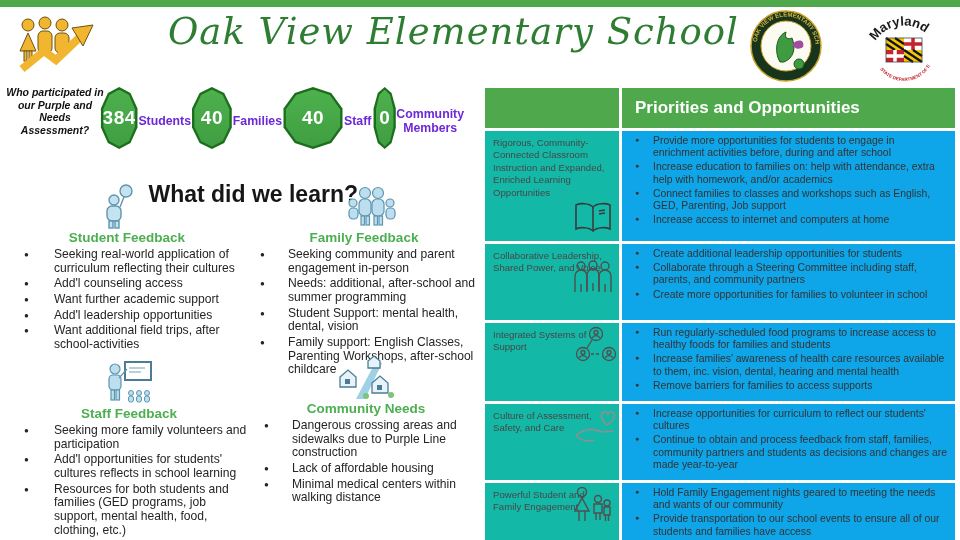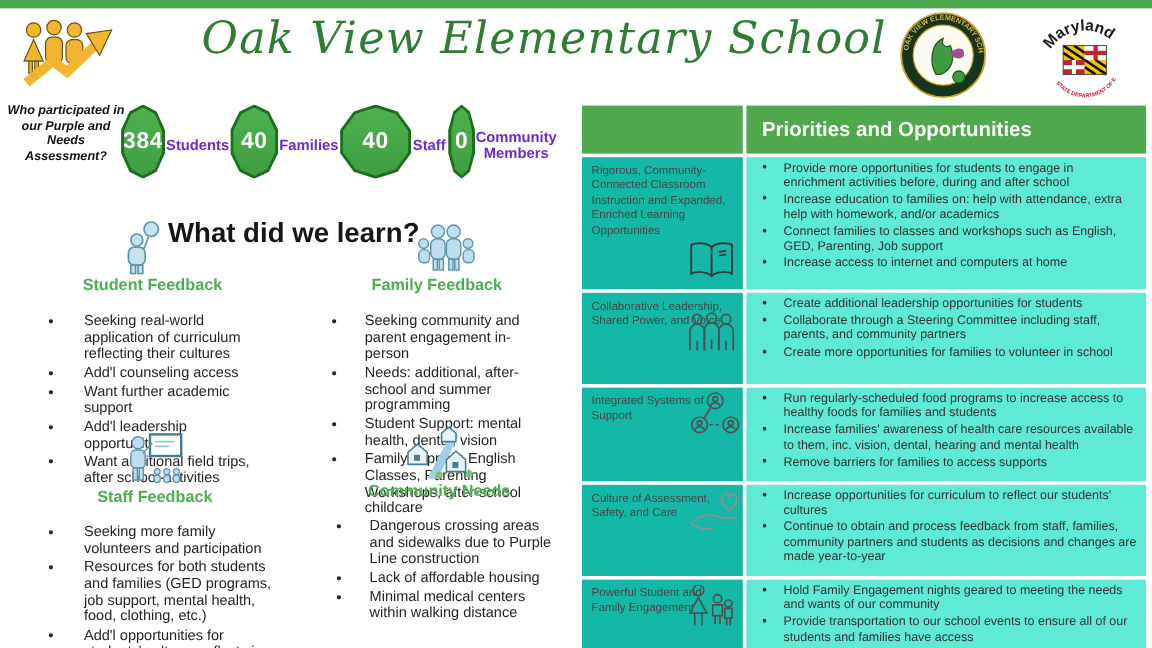--- a/index.html
+++ b/index.html
@@ -21,47 +21,47 @@
   .stats{position:absolute;left:100px;top:87px;width:366px;display:flex;}
   .stat{width:91px;display:flex;flex-direction:row;align-items:center;}
   .dec-o{width:62px;height:62px;background:#1c6e1c;position:relative;
     clip-path:polygon(50% 0%,79.4% 9.5%,97.6% 34.5%,97.6% 65.5%,79.4% 90.5%,50% 100%,20.6% 90.5%,2.4% 65.5%,2.4% 34.5%,20.6% 9.5%);}
   .dec-i{position:absolute;inset:2.5px;background:linear-gradient(180deg,#4db14d,#3f9e41);
     clip-path:polygon(50% 0%,79.4% 9.5%,97.6% 34.5%,97.6% 65.5%,79.4% 90.5%,50% 100%,20.6% 90.5%,2.4% 65.5%,2.4% 34.5%,20.6% 9.5%);
     display:flex;align-items:center;justify-content:center;}
   .stat-value{color:#fff;font-weight:bold;font-size:19px;letter-spacing:0.5px;}
   .stat-label{margin-top:7px;font-weight:bold;font-size:12.3px;text-align:center;line-height:1.08;color:#6d28d9;}
 
-  .learn-h{position:absolute;left:140px;top:181px;width:218px;text-align:left;
+  .learn-h{position:absolute;left:140px;top:181px;width:218px;text-align:right;
            font-size:23px;font-weight:bold;color:#161616;}
   .icon-mag{position:absolute;left:99px;top:183px;}
   .icon-famblue{position:absolute;left:345px;top:186px;}
 
   .fb{position:absolute;}
   .fb-student{left:10px;top:230px;width:234px;}
   .fb-family{left:250px;top:230px;width:228px;}
   .fb-staff{left:10px;top:360px;width:238px;}
   .fb-community{left:252px;top:355px;width:228px;}
   .fb-icon{display:block;margin:0 auto 2px;}
   .fb-h{margin:0 0 3px;text-align:center;color:#4caf50;font-size:13.5px;font-weight:bold;}
-  .fb-list{list-style:none;margin:16px;padding:0;font-size:12.1px;line-height:1.13;color:#242424;}
+  .fb-list{list-style:none;margin:0;padding:0;font-size:12.1px;line-height:1.13;color:#242424;}
   .fb-list li{position:relative;padding-left:44px;margin-bottom:2px;}
   .fb-list li::before{content:"●";position:absolute;left:14px;top:2px;font-size:8px;}
   .fb-family .fb-list li{padding-left:38px;}
   .fb-family .fb-list li::before{left:10px;}
   .fb-community .fb-list li{padding-left:40px;}
   .fb-community .fb-list li::before{left:12px;}
 
   .tbl{position:absolute;left:485px;top:88px;width:470px;height:449px;display:grid;
        grid-template-columns:134px 1fr;grid-template-rows:40px 110px 76px 78px 76px auto;gap:3px;}
   .hcell{background:#4fa84b;}
   .hright{display:flex;align-items:center;padding-left:13px;color:#fff;font-size:17px;font-weight:bold;}
   .cat{background:#14b8a6;position:relative;padding:6px 4px 2px 8px;
        font-size:9.6px;line-height:1.3;color:#474747;}
-  .opp{background:#5eead4;padding:4px 8px 2px 4px;}
+  .opp{background:#0ea5e9;padding:4px 8px 2px 4px;}
   .tb{list-style:none;margin:0;padding:0;font-size:10.4px;line-height:1.17;color:#333;}
   .tb li{position:relative;padding-left:27px;margin-bottom:2px;}
   .tb li::before{content:"●";position:absolute;left:9px;top:1px;font-size:7px;}
   .cat-ic{position:absolute;}
   .ic-r1{right:5px;bottom:3px;}
   .ic-r2{right:3px;top:16px;}
   .ic-r3{right:2px;top:3px;}
   .ic-r4{right:1px;top:5px;}
   .ic-r5{right:8px;top:4px;}
 </style>
@@ -244,22 +244,22 @@
           <rect x="31.5" y="36" width="5" height="6" rx="2"></rect>
         <circle cx="42" cy="33" r="2.5"></circle>
           <rect x="39.5" y="36" width="5" height="6" rx="2"></rect>
       </g>
     </svg>
   </span>
   <h3 class="fb-h">Staff Feedback</h3>
   <ul class="fb-list">
 
   <li>Seeking more family volunteers and participation</li>
+      <li>Add'l opportunities for students' cultures reflects in school learning</li>
       <li>Resources for both students and families (GED programs, job support, mental health, food, clothing, etc.)</li>
-      <li>Add'l opportunities for students' cultures reflects in school learning</li>
     </ul>
 </section>
 
 <section class="fb fb-community">
   <span class="fb-icon">
     <svg width="56" height="44" viewBox="0 0 56 44" style="display:block;margin:0 auto;">
       <polygon points="18,44 27,44 44,8 38,6" fill="#9fd0e6"></polygon>
       <g stroke="#4a7d95" stroke-width="1.3" fill="#e8f3f9">
         <path d="M2 22 L10 15 L18 22 V32 H2 Z"></path>
         <path d="M34 28 L42 21 L50 28 V38 H34 Z"></path>

